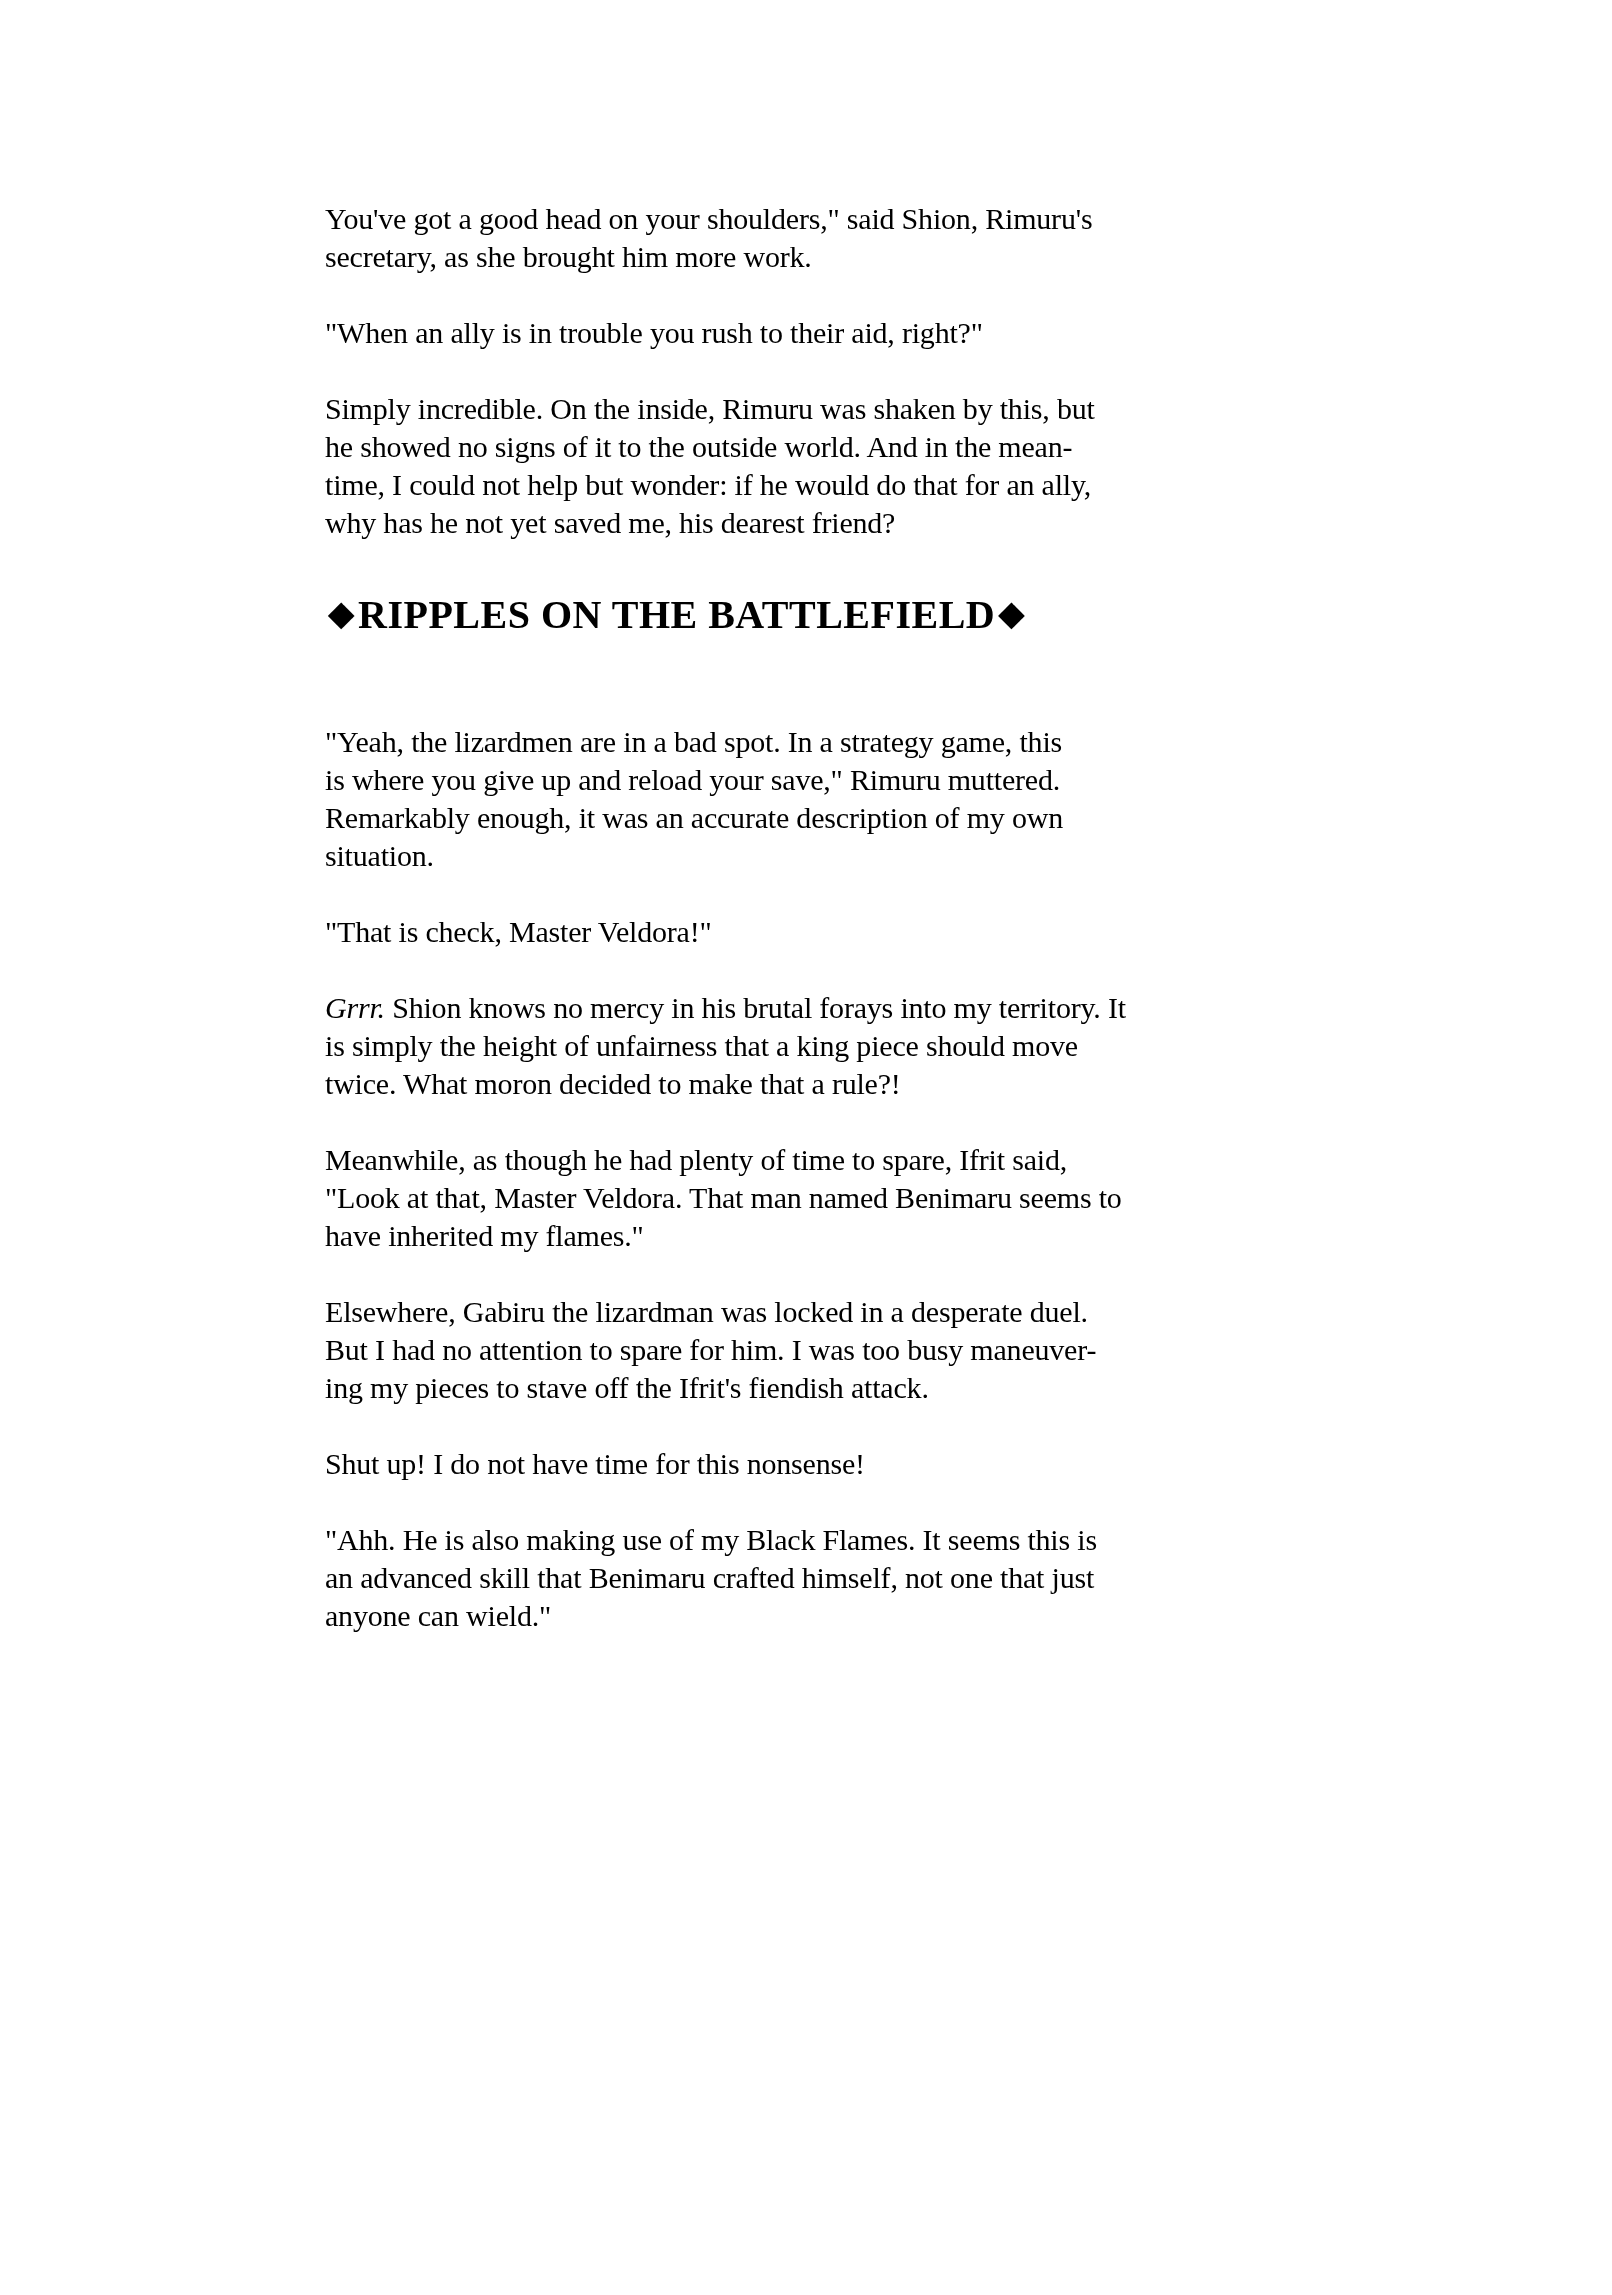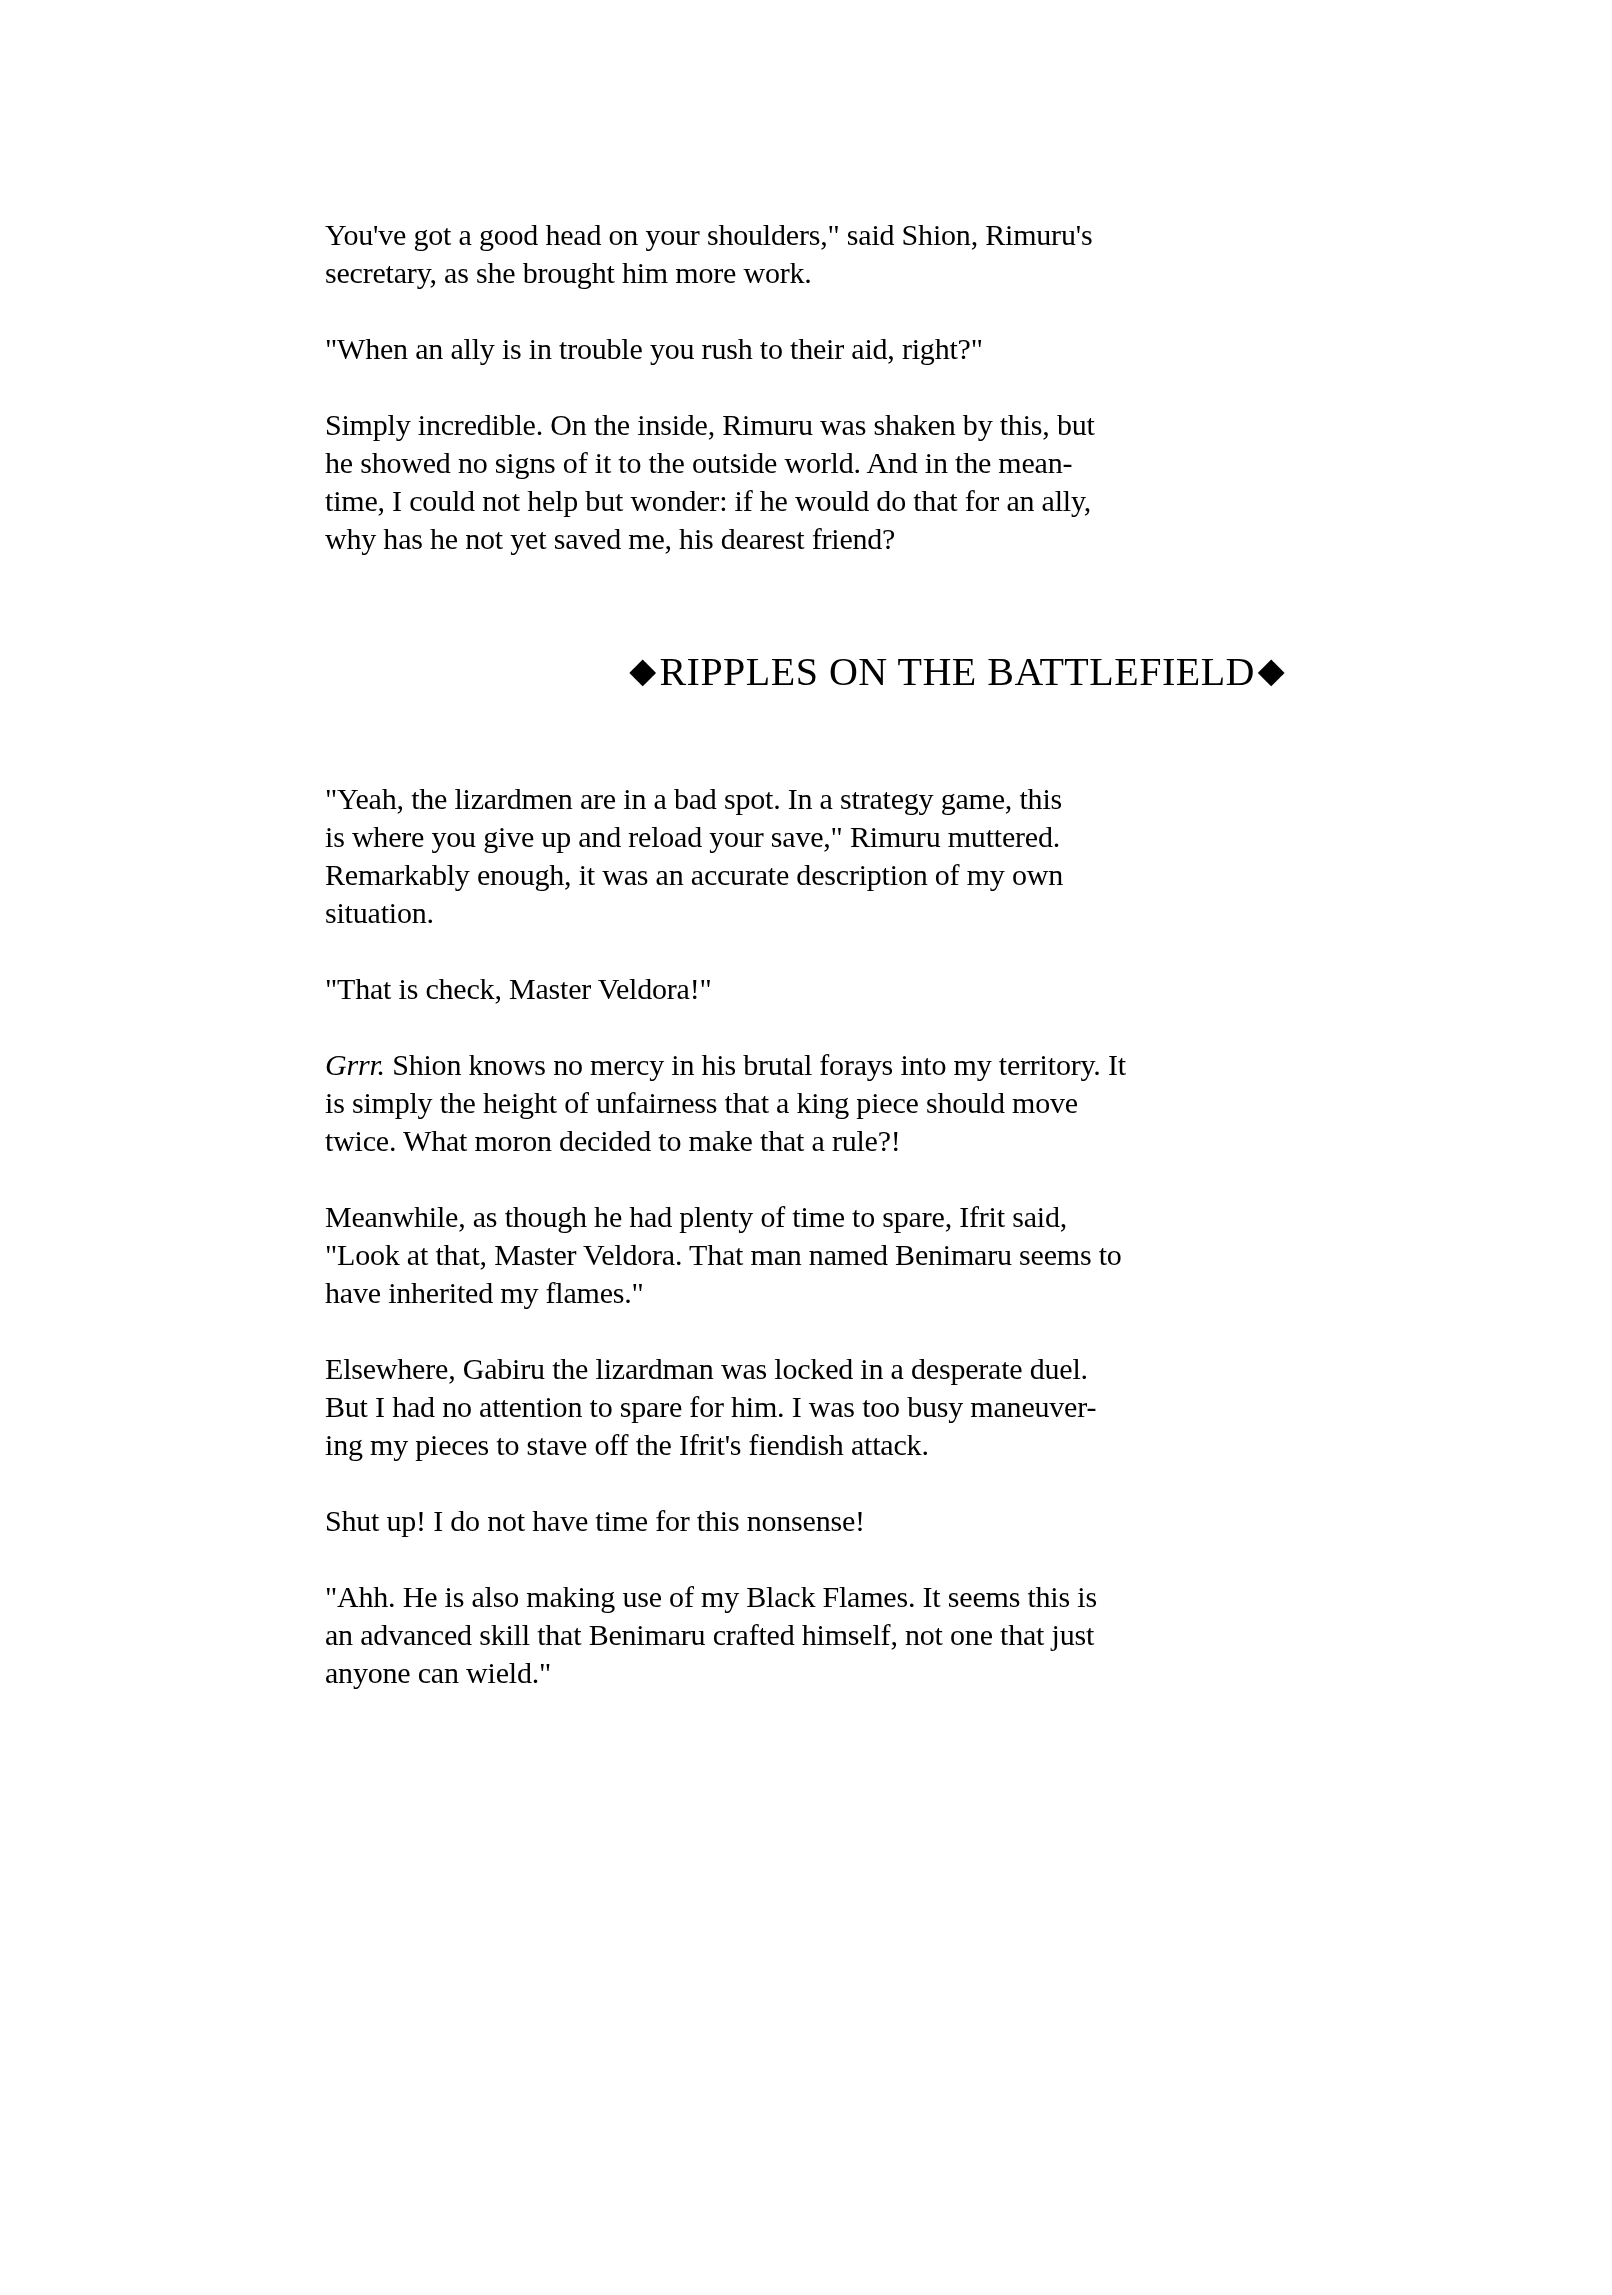--- a/index.html
+++ b/index.html
@@ -16,33 +16,33 @@
     font-family: "Liberation Serif", "DejaVu Serif", serif;
     overflow: hidden;
   }
   .text-column {
     position: absolute;
     left: 325px;
     top: 200px;
     width: 1215px;
   }
   .text-column p {
-    margin: 16px 0 38px 0;
+    margin: 0 0 38px 0;
     font-size: 30px;
     line-height: 38px;
     white-space: pre-line;
     letter-spacing: -0.2px;
   }
   .section-heading {
     width: 963px;
-    margin: 90px 0 83px 0;
+    margin: 49px 0 83px 0;
     font-size: 40px;
     line-height: 47px;
-    font-weight: normal;
-    text-align: right;
+    font-weight: bold;
+    text-align: left;
     letter-spacing: 0.5px;
     white-space: nowrap;
   }
   .diamond {
     font-size: 35px;
     position: relative;
     top: -2.8px;
     padding: 0 2.8px;
   }
   .italic-lead {

